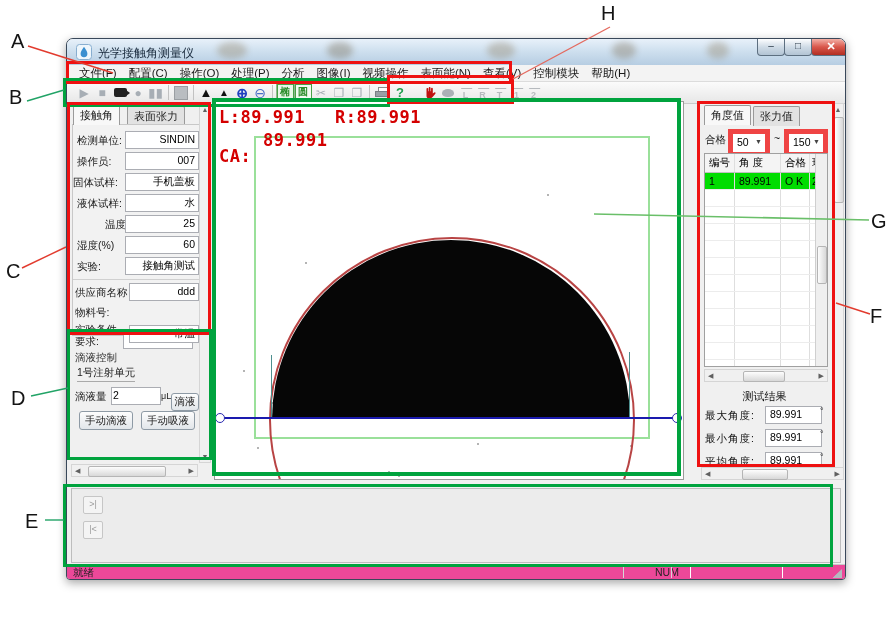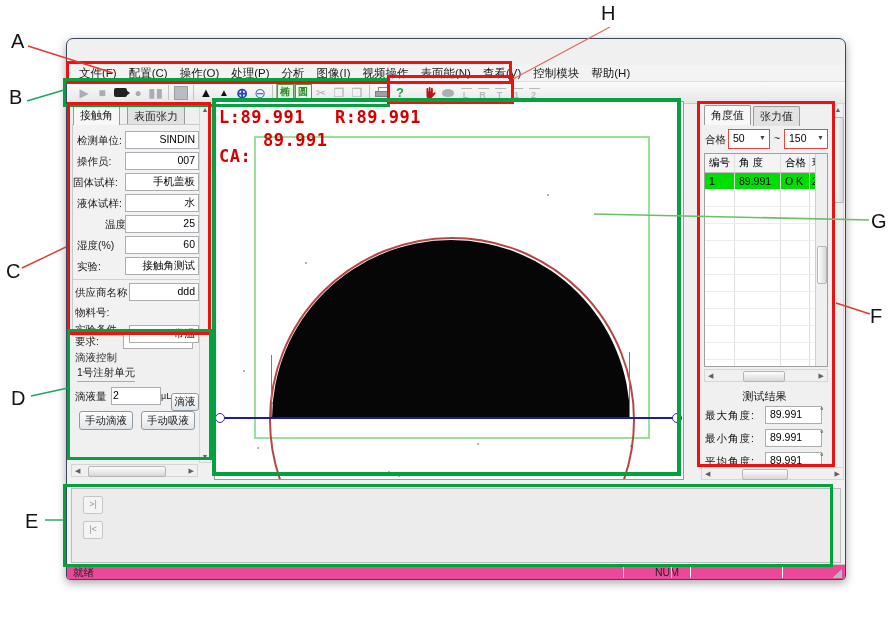--- a/index.html
+++ b/index.html
@@ -81,21 +81,21 @@
              border-radius:50%;z-index:2;}
   .dome{position:absolute;left:57px;top:138px;width:358px;height:358px;border-radius:50%;background:#060606;
         clip-path:inset(0 0 50% 0);z-index:3;}
   .baseline{position:absolute;left:6px;top:315px;width:456px;height:2px;background:#1a1aae;z-index:4;}
   .bhandle{position:absolute;top:311px;width:8px;height:8px;border:1.5px solid #2a2ab0;border-radius:50%;
            background:#fff;z-index:4;}
   .cline{position:absolute;width:1px;background:#4e8f8f;z-index:4;}
   .nd{position:absolute;width:2px;height:2px;background:#777;opacity:.55;z-index:1;}
 
   .rpanel{position:absolute;left:634px;top:64px;width:130px;height:377px;background:#f0f0f0;}
-  .selbox{position:absolute;height:17px;background:#fff;border:1px solid #ef4444;font-size:10.5px;
+  .selbox{position:absolute;height:17px;background:#fff;border:5px solid #ef4444;font-size:10.5px;
           padding:2px 3px 16px 4px;box-sizing:border-box;}
   .selbox .dd{float:right;font-size:7px;color:#444;margin-top:2px;}
   .table{position:absolute;left:3px;top:50px;width:124px;height:214px;background:#fff;border:1px solid #a0a0a0;
          box-sizing:border-box;overflow:hidden;}
   .thead{display:flex;height:18px;background:#f4f4f4;border-bottom:1px solid #c0c0c0;font-size:10.5px;
          align-items:center;}
   .thead i,.trow i{font-style:normal;display:block;overflow:hidden;white-space:nowrap;border-right:1px solid #dedede;
          height:100%;box-sizing:border-box;padding:2px 0 0 4px;}
   .c0{width:30px;} .c1{width:46px;} .c2{width:29px;} .c3{width:8px;padding-left:2px !important;}
   .trow{display:flex;height:16px;border-bottom:1px solid #ececec;font-size:10.5px;}
@@ -115,20 +115,37 @@
   .grip{position:absolute;right:3px;top:4px;width:10px;height:9px;
         background:linear-gradient(135deg,transparent 50%,#b3b9bf 50%);clip-path:polygon(100% 0,100% 100%,0 100%);}
 </style>
 </head>
 <body>
 
 <div class="stage">
 
   <div class="win">
 
+    <div class="titlebar">
+      <span class="blob" style="left:150px;width:30px;background:#8d7c5e;"></span>
+      <span class="blob" style="left:260px;width:26px;background:#6f6148;"></span>
+      <span class="blob" style="left:420px;width:28px;background:#8d7c5e;"></span>
+      <span class="blob" style="left:545px;width:24px;background:#7a6a50;"></span>
+      <span class="blob" style="left:640px;width:22px;background:#8d7c5e;"></span>
+      <span class="app-icon">
+        <svg viewBox="0 0 16 16" width="16" height="16">
+          <rect x="0.5" y="0.5" width="15" height="15" rx="3" fill="#eef6fc" stroke="#88aed0"></rect>
+          <path d="M8 2.8 C6.2 5.6 4.6 7.6 4.6 9.8 a3.4 3.4 0 0 0 6.8 0 C11.4 7.6 9.8 5.6 8 2.8 Z" fill="#3a8fd0"></path>
+        </svg>
+      </span>
+      <span class="title-text">光学接触角测量仪</span>
+      <span class="winbtn btn-min">–</span>
+      <span class="winbtn btn-max">□</span>
+      <span class="winbtn btn-close">✕</span>
+    </div>
 
     <div class="menubar">
       <span>文件(F)</span>
       <span>配置(C)</span>
       <span>操作(O)</span>
       <span>处理(P)</span>
       <span>分析</span>
       <span>图像(I)</span>
       <span>视频操作</span>
       <span>表面能(N)</span>

